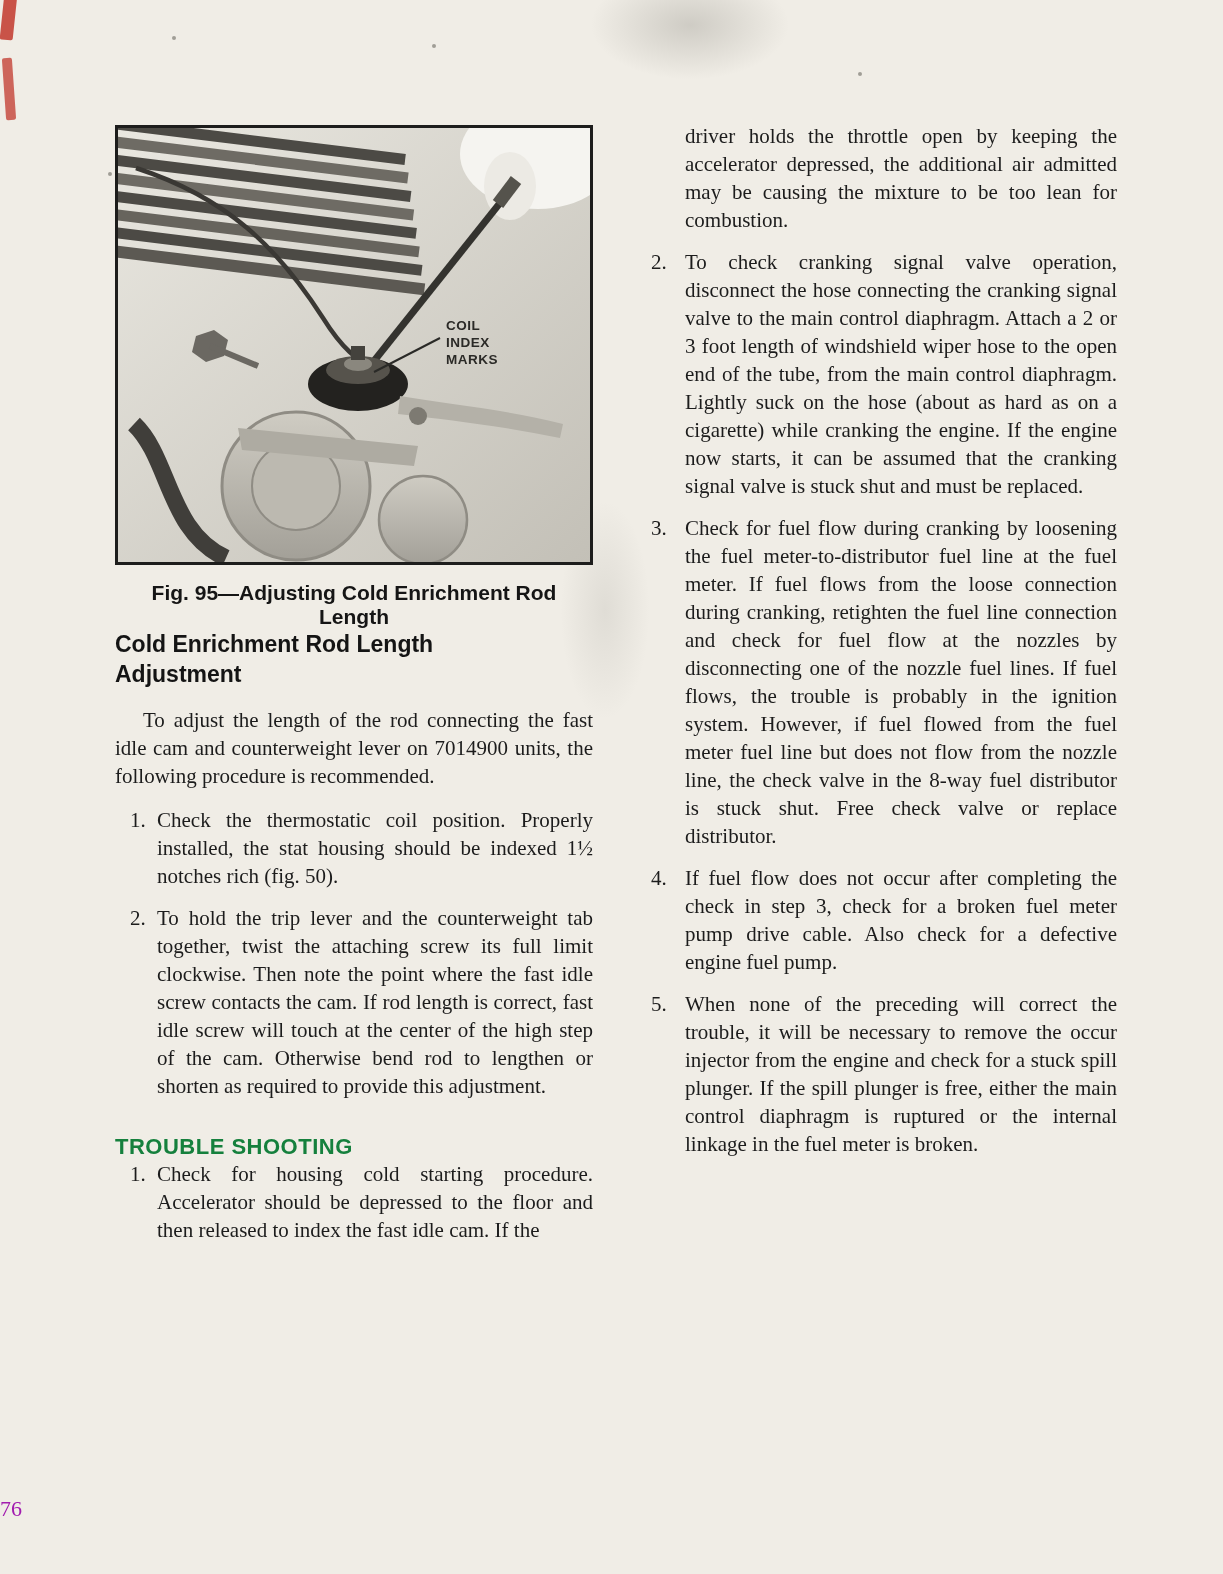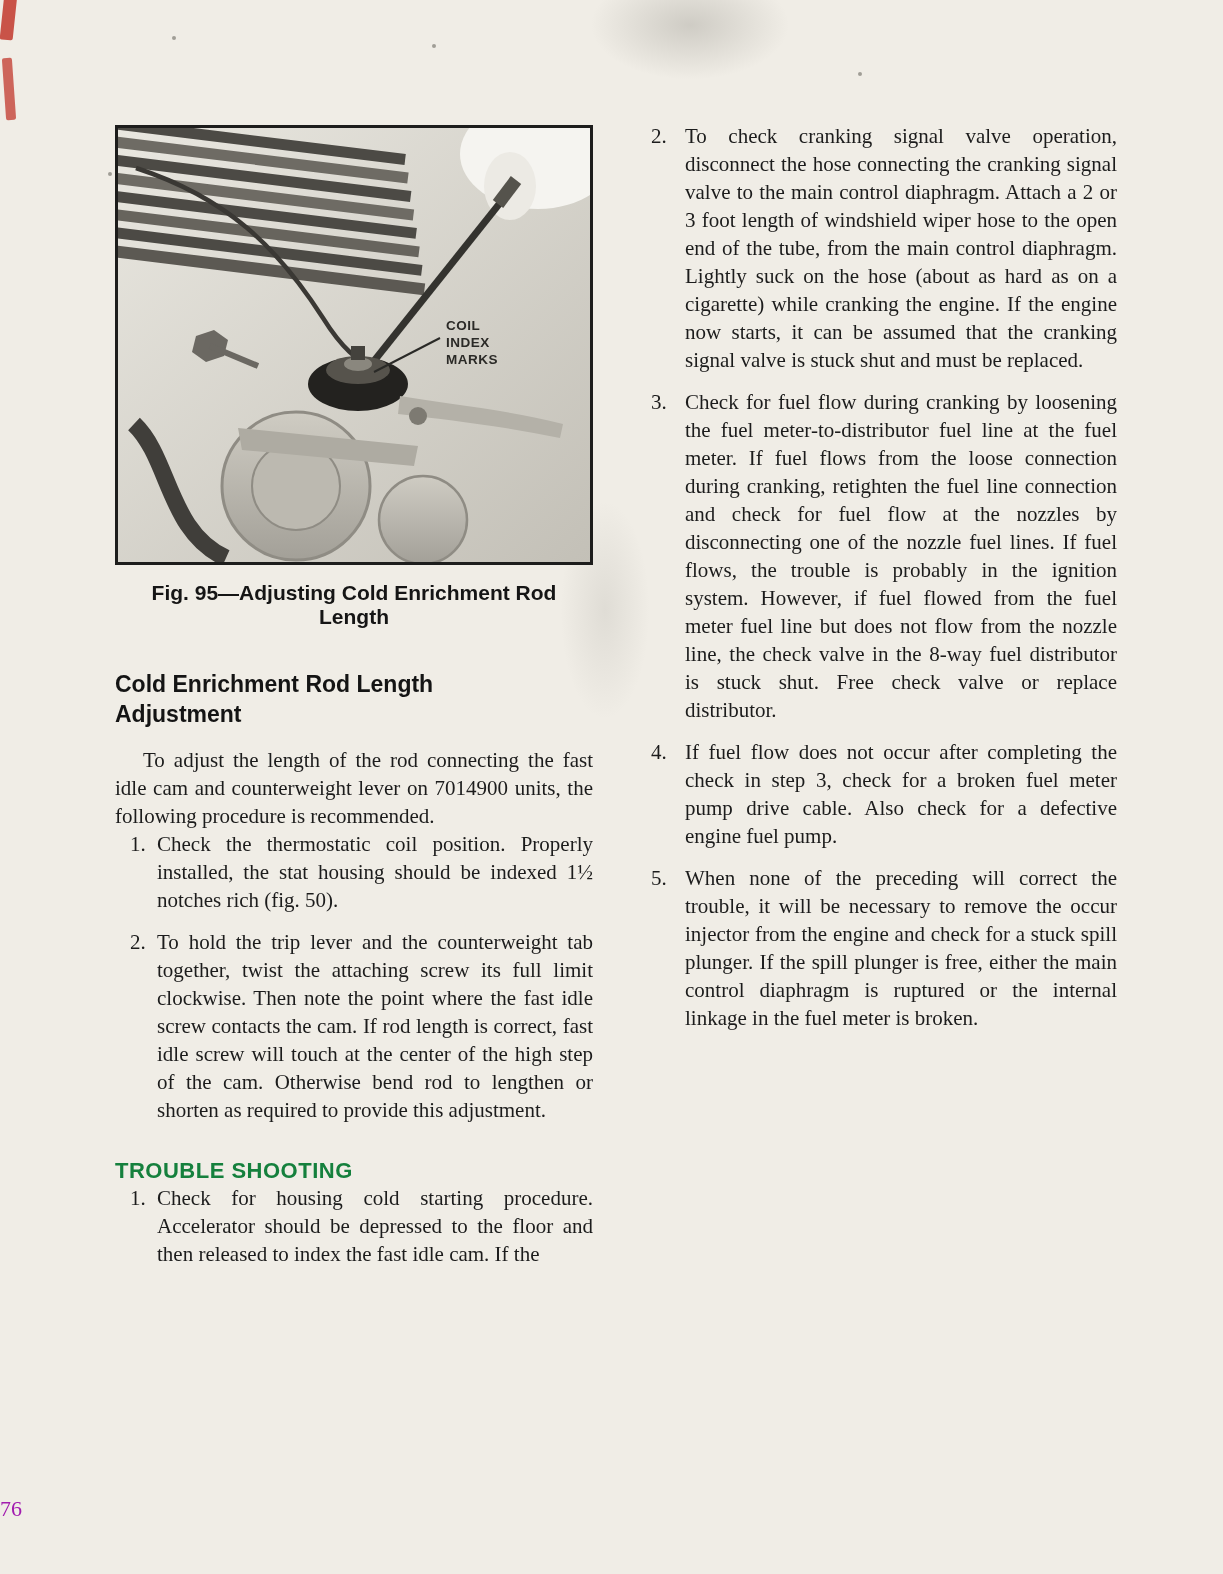--- a/index.html
+++ b/index.html
@@ -50,28 +50,28 @@
     margin-top: 16px;
     text-align: center;
     font-family: "Liberation Sans", sans-serif;
     font-weight: bold;
     font-size: 21px;
     color: #151515;
   }
 
   
   .section-heading {
-    margin-top: 40px; margin-bottom: 16px;
+    margin-bottom: 16px;
     max-width: 370px;
     font-family: "Liberation Sans", sans-serif;
     font-size: 23px; font-weight: bold; line-height: 1.32;
     color: #141414;
   }
   .body-text { font-size: 21px; line-height: 28px; text-align: justify; }
-  .intro { text-indent: 28px; }
+  .intro { text-indent: 28px; margin-bottom: 16px; }
 
   .list-item { display: flex; margin-bottom: 14px; }
   .list-item .num { flex: none; font-size: 21px; line-height: 28px; }
   .col-left  .list-item .num { width: 42px; padding-left: 15px; }
   .col-right .list-item .num { width: 34px; padding-left: 0; }
   .list-item .item-text { flex: 1; }
 
   .col-right .continuation { margin-left: 34px; margin-bottom: 14px; }
 
   .trouble-heading {
@@ -186,20 +186,21 @@
 
     <div class="list-item body-text">
       <span class="num">1.</span>
       <span class="item-text">Check for housing cold starting procedure. Accelerator should be depressed to the floor and then released to index the fast idle cam. If the</span>
     </div>
 
   </div>
 
   <div class="col-right">
 
+    <p class="body-text continuation">driver holds the throttle open by keeping the accelerator depressed, the additional air admitted may be causing the mixture to be too lean for combustion.</p>
 
     <div class="list-item body-text">
       <span class="num">2.</span>
       <span class="item-text">To check cranking signal valve operation, disconnect the hose connecting the cranking signal valve to the main control diaphragm. Attach a 2 or 3 foot length of windshield wiper hose to the open end of the tube, from the main control diaphragm. Lightly suck on the hose (about as hard as on a cigarette) while cranking the engine. If the engine now starts, it can be assumed that the cranking signal valve is stuck shut and must be replaced.</span>
     </div>
     <div class="list-item body-text">
       <span class="num">3.</span>
       <span class="item-text">Check for fuel flow during cranking by loosening the fuel meter-to-distributor fuel line at the fuel meter. If fuel flows from the loose connection during cranking, retighten the fuel line connection and check for fuel flow at the nozzles by disconnecting one of the nozzle fuel lines. If fuel flows, the trouble is probably in the ignition system. However, if fuel flowed from the fuel meter fuel line but does not flow from the nozzle line, the check valve in the 8-way fuel distributor is stuck shut. Free check valve or replace distributor.</span>
     </div>
     <div class="list-item body-text">

